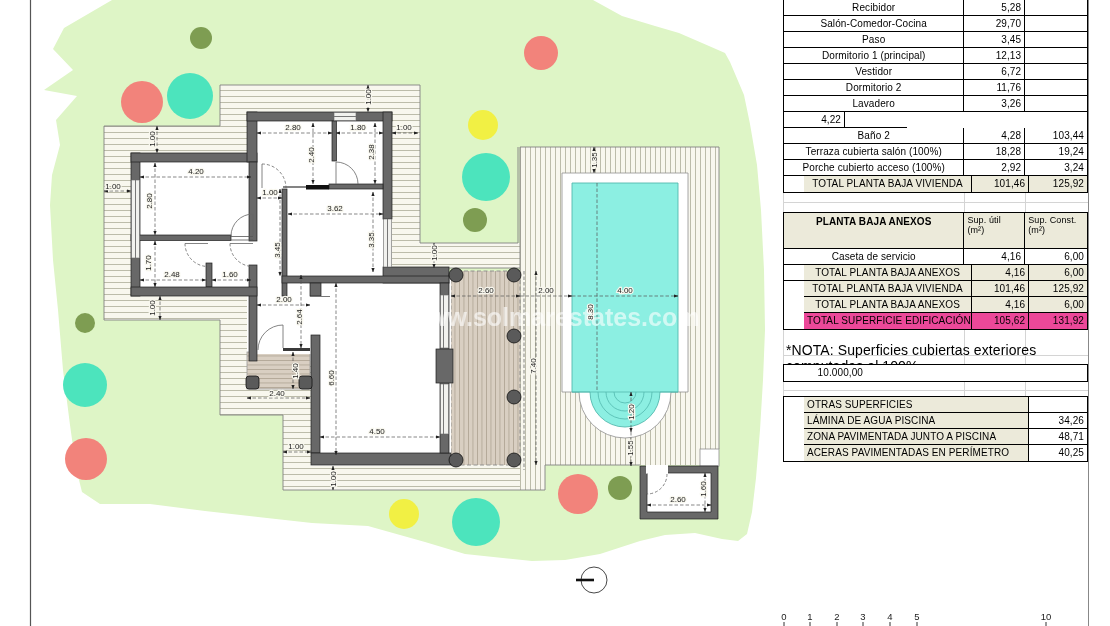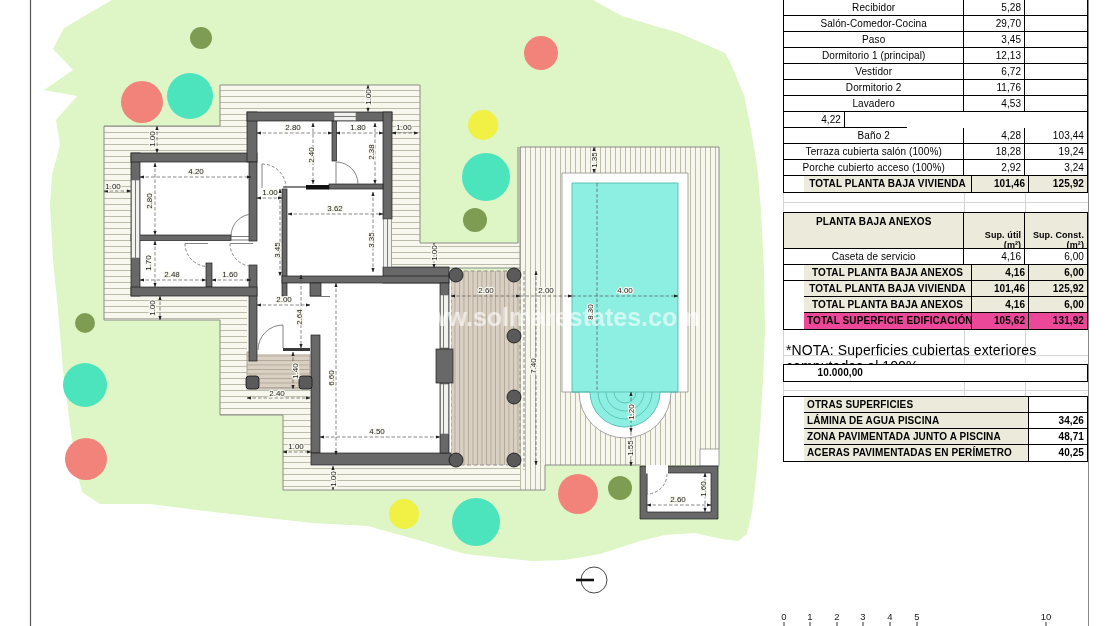--- a/index.html
+++ b/index.html
@@ -8,24 +8,24 @@
 .tbl{position:absolute;left:783px;width:305px;border:1px solid #000;box-sizing:border-box;background:#fff;}
 .r{display:flex;height:16px;line-height:15px;font-size:10px;letter-spacing:.1px;box-sizing:border-box;}
 .r>div{box-sizing:border-box;border-right:1px solid #000;border-bottom:1px solid #000;padding:0 3px;overflow:hidden;white-space:nowrap;}
 .r>div:last-child{border-right:none;}
 .r:last-child>div{border-bottom:none;}
 .c1{width:181px;text-align:center;}
 .c2{width:61px;text-align:right;}
 .c3{width:62px;text-align:right;}
 .bg{background:#eceada;}
 .bl{background:#ec4899;}
-.b{font-weight:bold;padding-left:20px;}
+.b{font-weight:normal;padding-left:20px;}
 .hd{height:36px;line-height:10px;font-size:9px;}
 .hd .c1{font-size:10px;line-height:18px;font-weight:bold;}
-.hd .c2,.hd .c3{text-align:right;font-weight:bold;padding-top:17px;}
+.hd .c2,.hd .c3{text-align:left;font-weight:normal;padding-top:2px;}
 .nota{position:absolute;left:786px;top:330px;font-size:14px;letter-spacing:.1px;margin-top:12px;}
 </style>
 </head>
 <body>
 <div id="page">
 <svg id="plan" width="1110" height="626" viewBox="0 0 1110 626" xmlns="http://www.w3.org/2000/svg">
 <defs>
 <pattern id="patH" width="6" height="6" patternUnits="userSpaceOnUse">
   <rect width="6" height="6" fill="#f8f7ee"></rect>
   <rect y="0" width="6" height="1" fill="#bcbcaa"></rect>
@@ -429,21 +429,21 @@
         <div class="c2">6,72</div>
         <div class="c3"></div>
       </div>
 <div class="r">
         <div class="c1">Dormitorio 2</div>
         <div class="c2">11,76</div>
         <div class="c3"></div>
       </div>
 <div class="r">
         <div class="c1">Lavadero</div>
-        <div class="c2">4,53</div>
+        <div class="c2">3,26</div>
         <div class="c3"></div>
       </div>
 <div class="r">
         <div class="c2">4,22</div>
         <div class="c3"></div>
       </div>
 <div class="r">
         <div class="c1">Baño 2</div>
         <div class="c2">4,28</div>
         <div class="c3">103,44</div>

